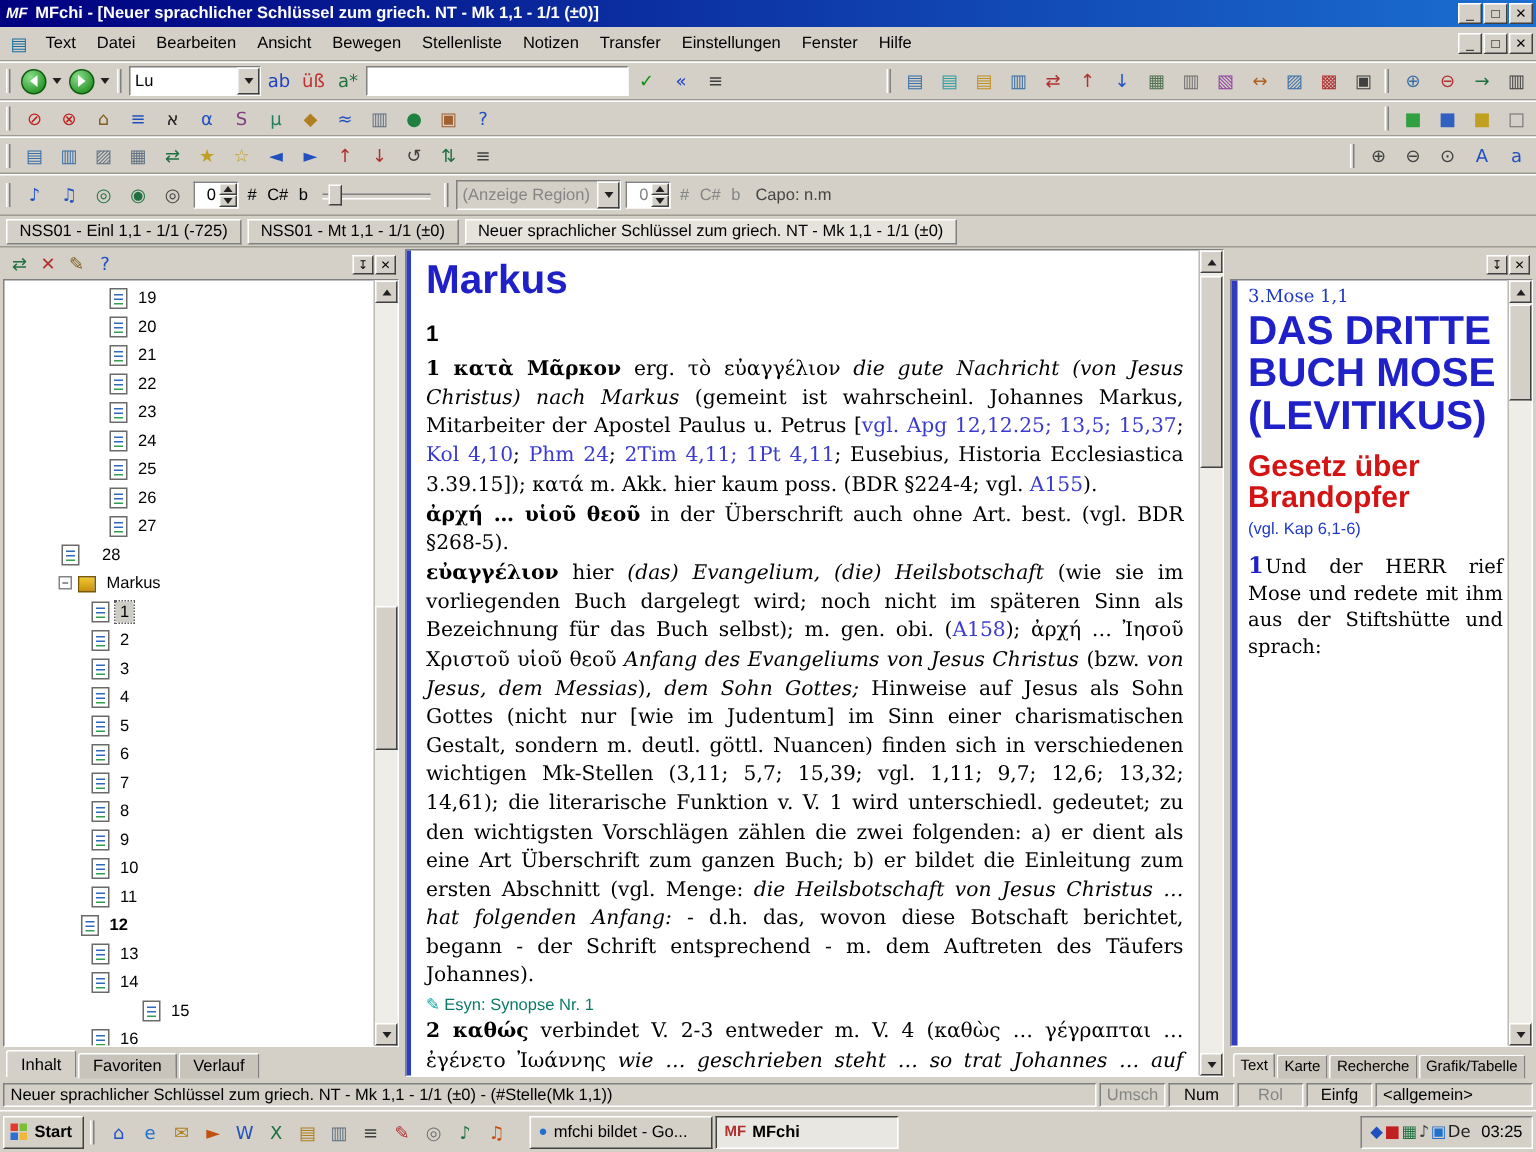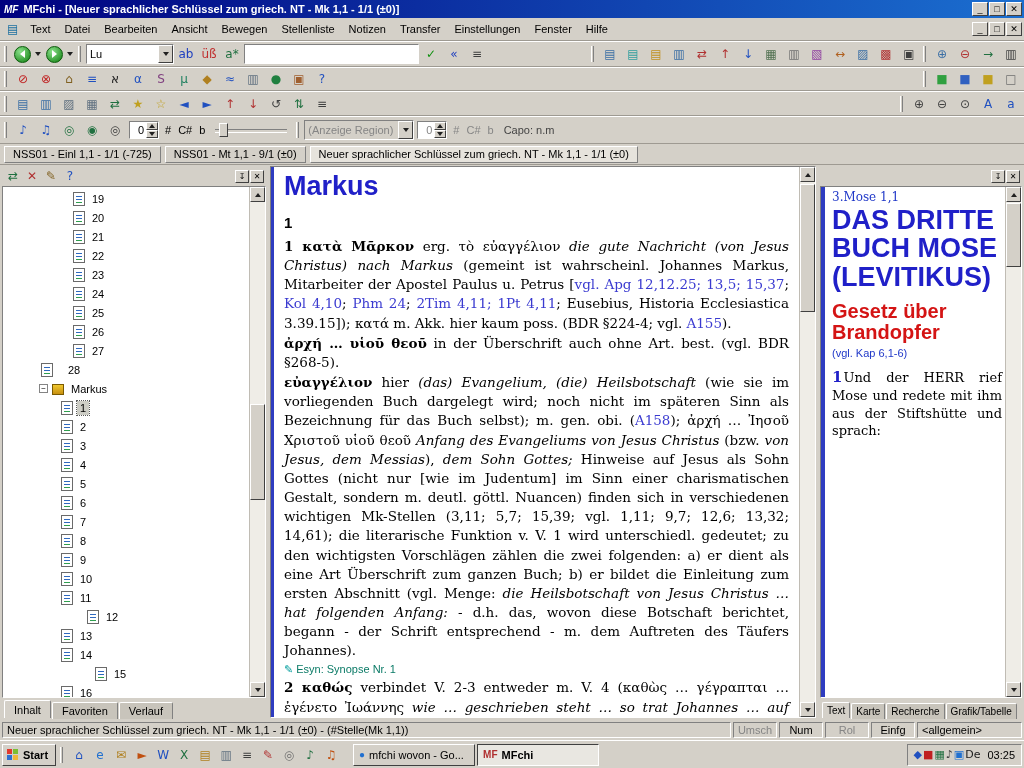--- a/index.html
+++ b/index.html
@@ -488,21 +488,21 @@
         <span class="t4-label">C#</span>
         <span class="t4-label">b</span>
       </div>
     <span class="capo">Capo: n.m</span>
     <span class="flex-spacer"></span>
   </div>
 
   <div class="captions">
 
   <span class="caption">NSS01 - Einl 1,1 - 1/1 (-725)</span>
-      <span class="caption">NSS01 - Mt 1,1 - 9/1 (±0)</span>
+      <span class="caption">NSS01 - Mt 1,1 - 1/1 (±0)</span>
       <span class="caption active">Neuer sprachlicher Schlüssel zum griech. NT - Mk 1,1 - 1/1 (±0)</span>
     </div>
 
   <div class="main">
 
     <div class="left-pane">
       <div class="pane-top">
         <div class="icon-strip">
 
         <button class="mini-btn">
@@ -657,21 +657,21 @@
               <span class="tree-icon doc"></span>
               <span class="tree-label">10</span>
             </div>
 
             <div class="tree-row" style="padding-left: 58px;">
 
               <span class="tree-icon doc"></span>
               <span class="tree-label">11</span>
             </div>
 
-            <div class="tree-row" style="padding-left: 84px;">
+            <div class="tree-row" style="padding-left: 51px; font-weight: bold;">
 
               <span class="tree-icon doc"></span>
               <span class="tree-label">12</span>
             </div>
 
             <div class="tree-row" style="padding-left: 58px;">
 
               <span class="tree-icon doc"></span>
               <span class="tree-label">13</span>
             </div>
@@ -841,21 +841,21 @@
           <span style="color: rgb(32, 112, 64);">♪</span>
         </button>
         <button class="ql-btn">
           <span style="color: rgb(192, 80, 16);">♫</span>
         </button>
       </div>
     <div class="tasks">
 
         <button class="task-btn">
           <span class="task-icon" style="color: rgb(32, 112, 208);">●</span>
-          <span class="task-label">mfchi wovon - Go...</span>
+          <span class="task-label">mfchi bildet - Go...</span>
         </button>
 
         <button class="task-btn active">
           <span class="task-icon" style="color: rgb(176, 48, 48);">MF</span>
           <span class="task-label">MFchi</span>
         </button>
       </div>
     <div class="tray">
       <div class="icon-strip">
 

